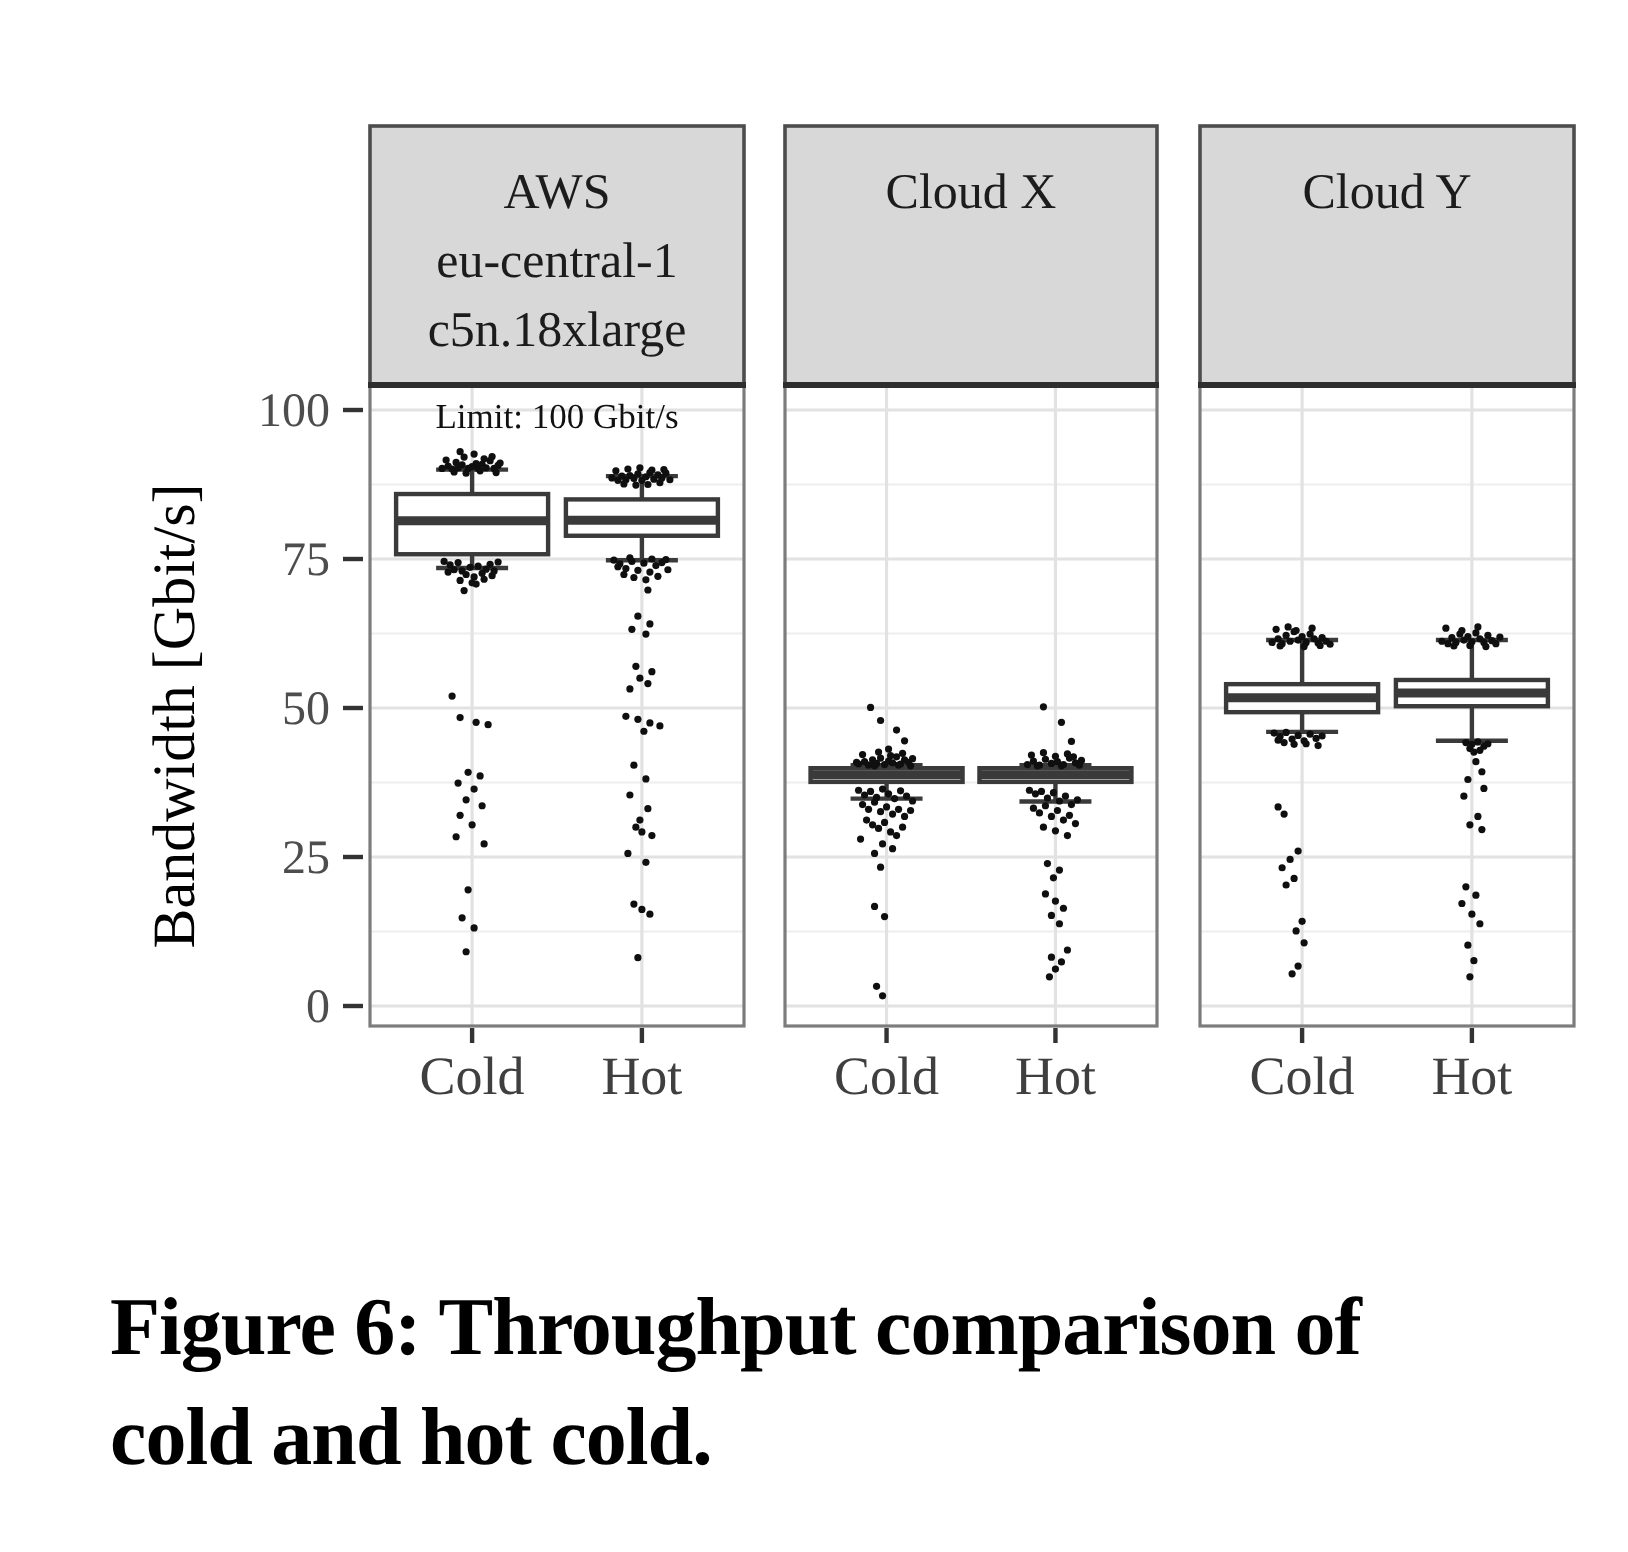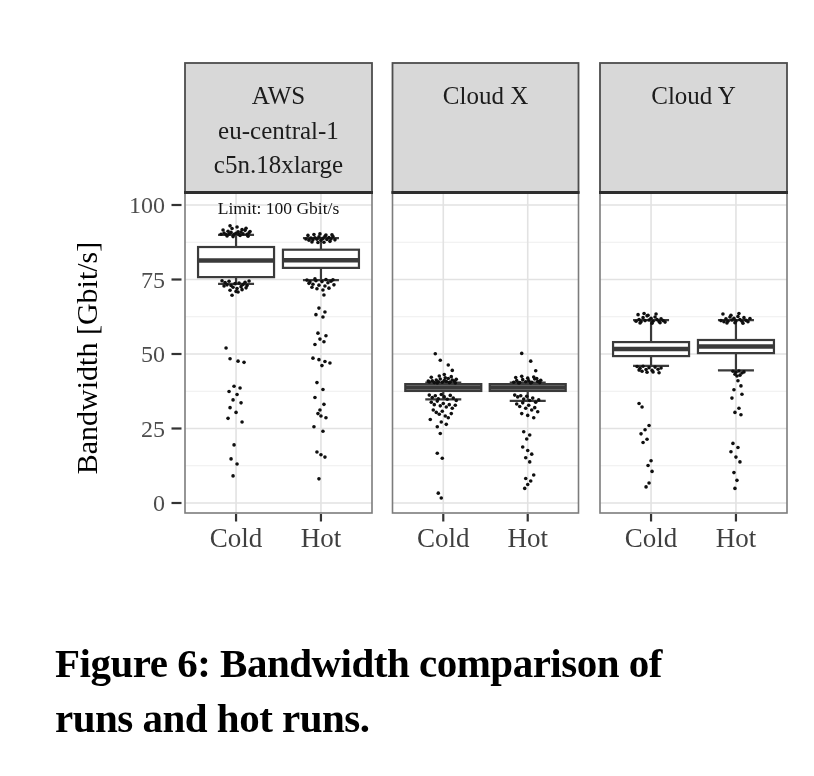--- a/index.html
+++ b/index.html
@@ -471,16 +471,16 @@
       <circle cx="730.949" cy="451.744" r="1.8" fill="#0f0f0f"></circle>
       <circle cx="735.949" cy="457.108" r="1.8" fill="#0f0f0f"></circle>
       <circle cx="739.949" cy="461.876" r="1.8" fill="#0f0f0f"></circle>
       <circle cx="733.949" cy="472.604" r="1.8" fill="#0f0f0f"></circle>
       <circle cx="736.949" cy="480.352" r="1.8" fill="#0f0f0f"></circle>
       <circle cx="734.949" cy="488.398" r="1.8" fill="#0f0f0f"></circle>
       <line x1="735.949" x2="735.949" y1="514" y2="521.5" stroke="#333333" stroke-width="2.2"></line>
       <text x="735.949" y="547" text-anchor="middle" font-size="27" fill="#3f3f3f">Hot</text>
     </svg>
   <div class="caption">
-    <span>Figure 6: Bandwidth comparison of</span>
-    <span>runs and hot runs.</span>
+    <span>Figure 6: Throughput comparison of</span>
+    <span>cold and hot cold.</span>
   </div>
 </div>
 
 </body></html>

